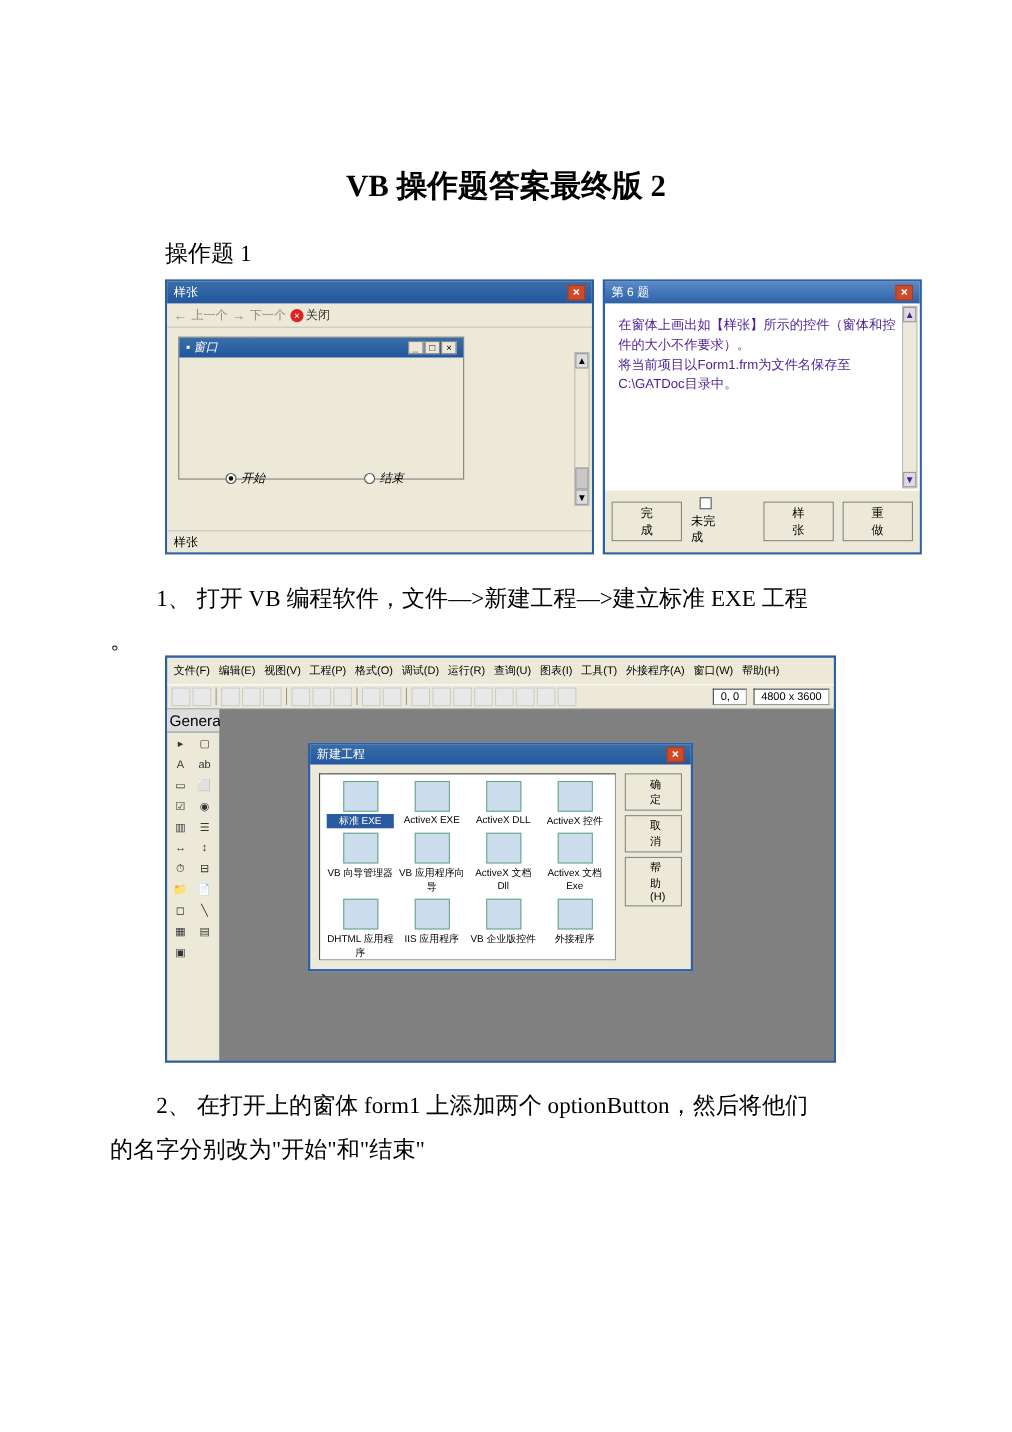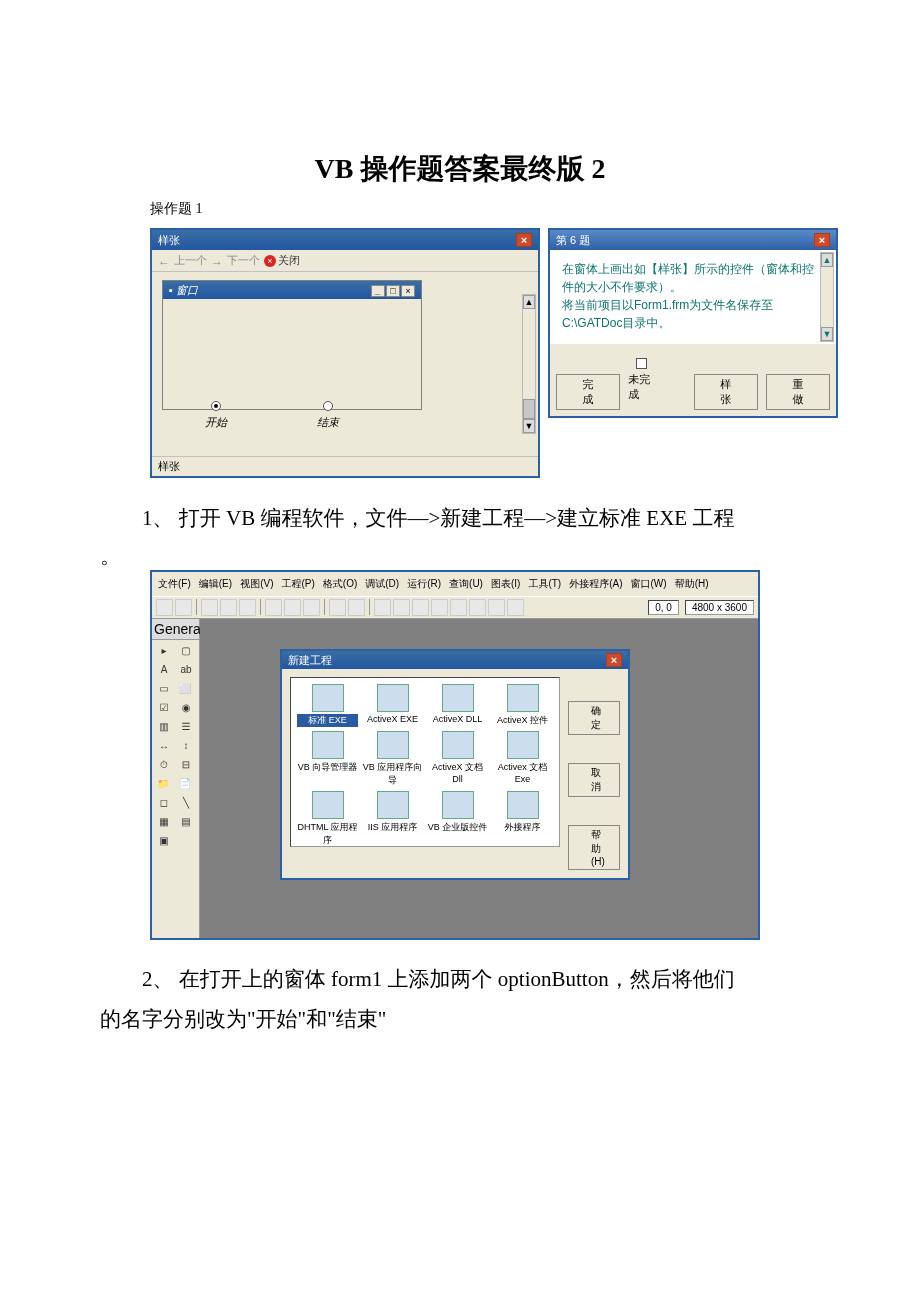--- a/index.html
+++ b/index.html
@@ -11,22 +11,22 @@
     position: relative;
   }
   .page-title {
     text-align: center;
     font-size: 28px;
     font-weight: bold;
     padding-top: 150px;
     font-family: "SimSun", serif;
   }
   .section-heading {
-    font-size: 14px;
-    margin: 12px 0 10px 150px;
+    font-size: 21px;
+    margin: 28px 0 10px 150px;
     font-family: "SimSun", serif;
   }
   .figure-row {
     margin-left: 150px;
     display: flex;
     gap: 10px;
   }
   
   .shot1 { display:flex; gap:8px; }
   .win {
@@ -66,33 +66,33 @@
     border:1px solid #808080;
     background:#ece9d8;
   }
   .inner-form .tb {
     background:linear-gradient(#3a6ea5,#2256a0);
     color:#fff;height:18px;line-height:18px;padding:0 6px;font-size:11px;
     display:flex;justify-content:space-between;align-items:center;
   }
   .inner-form .ctrls span{display:inline-block;width:14px;height:12px;background:#ece9d8;border:1px solid #888;margin-left:1px;font-size:9px;line-height:11px;text-align:center;color:#000;}
   .radio-row { position:absolute;top:120px;left:42px;display:flex;gap:90px;font-size:11px;}
-  .radio-row label{display:flex;align-items:center;gap:4px;flex-direction:column;}
+  .radio-row label{display:flex;align-items:center;gap:4px;}
   .radio-dot{width:10px;height:10px;border:1px solid #555;border-radius:50%;display:inline-block;position:relative;background:#fff;}
   .radio-dot.sel::after{content:"";position:absolute;left:2px;top:2px;width:4px;height:4px;background:#000;border-radius:50%;}
   .sample-status{background:#ece9d8;border-top:1px solid #c0c0c0;padding:2px 6px;font-size:11px;}
   .vscroll{position:absolute;right:2px;top:22px;bottom:22px;width:14px;background:#ece9d8;border:1px solid #bbb;}
   .vscroll .ar{height:14px;background:#ddd;border:1px solid #999;font-size:9px;text-align:center;line-height:12px;}
   .vscroll .thumb{height:20px;background:#c8c8c8;border:1px solid #999;}
   
-  .qpanel { width:290px;height:190px;display:flex;flex-direction:column;}
+  .qpanel { width:290px;height:250px;display:flex;flex-direction:column;}
   .qpanel .titlebar{background:linear-gradient(#5a8ac6,#2e60a8);}
-  .q-body{flex:1;background:#fff;padding:10px 12px;font-size:12px;line-height:1.5;color:#0f766e;position:relative;}
+  .q-body{flex:1;background:#fff;padding:10px 12px;font-size:12px;line-height:1.5;color:#4c1d95;position:relative;}
   .q-footer{background:#ece9d8;padding:6px;display:flex;gap:8px;align-items:center;justify-content:flex-start;}
-  .btn{background:#ece9d8;border:1px solid #888;padding:2px 22px;font-size:11px;margin-top:24px;}
+  .btn{background:#ece9d8;border:1px solid #888;padding:2px 22px;font-size:11px;}
   .chk{display:flex;align-items:center;gap:3px;font-size:11px;flex-direction:column;}
   .chk .box{width:11px;height:11px;border:1px solid #555;background:#fff;}
   
   .step-text {
     font-size: 21px;
     margin: 22px 100px 4px 100px;
     line-height: 1.8;
     text-indent: 2em;
     font-family: "SimSun", serif;
   }

